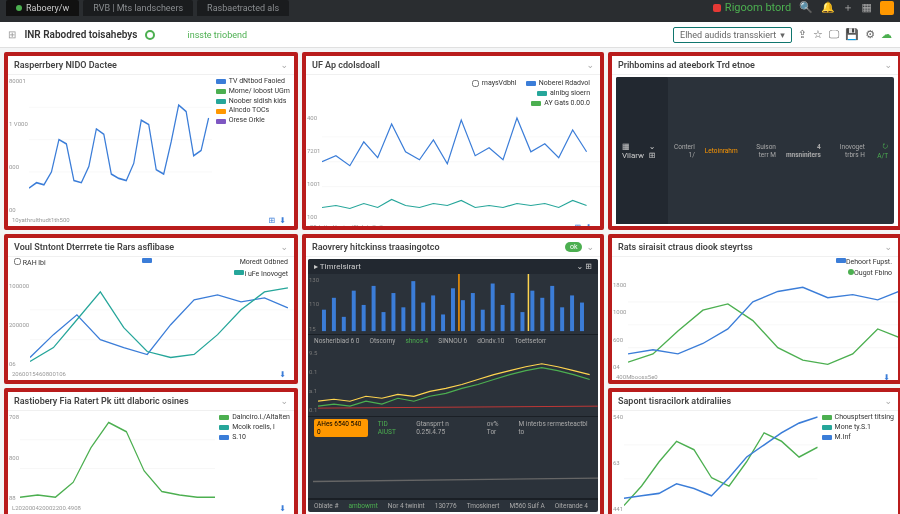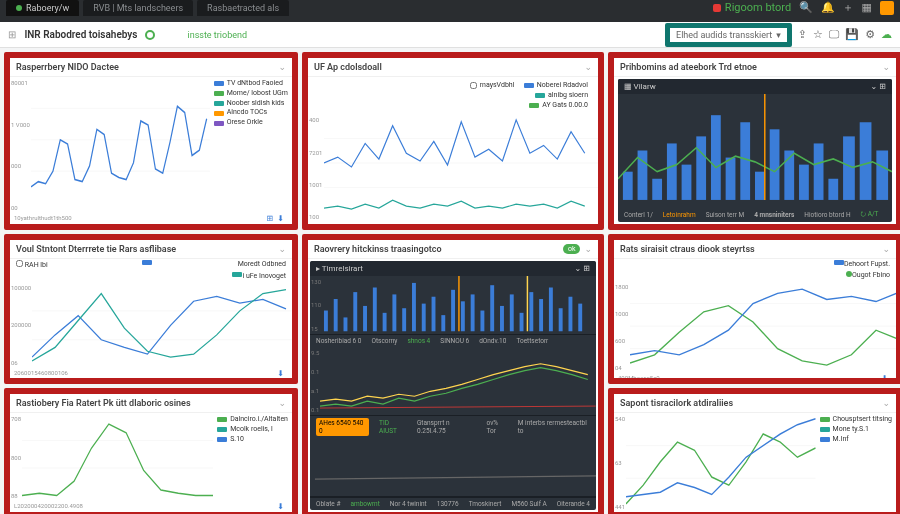--- a/index.html
+++ b/index.html
@@ -11,24 +11,24 @@
 .top-icons { margin-left: auto; display: flex; gap: 8px; align-items: center; color: #aaa; }
 .top-icons span { font-size: 11px; cursor: pointer; }
 .org-btn { color: #4caf50; font-size: 9px; display: flex; align-items: center; gap: 4px; }
 .org-btn .red { width: 8px; height: 8px; background: #e53935; border-radius: 2px; }
 .avatar { width: 14px; height: 14px; background: #ff9800; border-radius: 2px; }
 .header { height: 26px; background: #fff; border-bottom: 1px solid #e0e0e0; display: flex; align-items: center; padding: 0 8px; gap: 8px; }
 .header .grn-dot { width: 10px; height: 10px; border: 2px solid #4caf50; border-radius: 50%; }
 .header-title { font-size: 10px; font-weight: 600; color: #333; }
 .header-sub { font-size: 9px; color: #4caf50; margin-left: 24px; }
 .header-right { margin-left: auto; display: flex; gap: 6px; align-items: center; }
-.dropdown { border: 5px solid #0f766e; padding: 2px 6px; font-size: 9px; color: #666; border-radius: 2px; display: flex; gap: 4px; }
+.dropdown { border: 1px solid #0f766e; padding: 2px 6px; font-size: 9px; color: #666; border-radius: 2px; display: flex; gap: 4px; }
 .icon-btn { font-size: 11px; color: #666; cursor: pointer; }
 .grid { display: grid; grid-template-columns: 294px 302px 294px; grid-template-rows: 178px 150px 130px; gap: 4px; padding: 4px; }
-.panel { background: #fff; border: 6px solid #b91c1c; border-radius: 2px; display: flex; flex-direction: column; overflow: hidden; position: relative; }
+.panel { background: #fff; border: 4px solid #b91c1c; border-radius: 2px; display: flex; flex-direction: column; overflow: hidden; position: relative; }
 .panel-head { padding: 4px 6px; display: flex; align-items: center; justify-content: space-between; border-bottom: 1px solid #f0f0f0; }
 .panel-title { font-size: 9px; font-weight: 600; color: #444; }
 .caret { color: #aaa; font-size: 9px; }
 .panel-body { flex: 1; position: relative; display: flex; }
 .chart-area { flex: 1; position: relative; }
 .legend { font-size: 7px; line-height: 1.4; padding: 2px 4px; }
 .legend .row { display: flex; align-items: center; gap: 3px; }
 .legend .sw { width: 10px; height: 5px; border-radius: 1px; }
 .c-blue { background: #3b7dd8; }
 .c-green { background: #4caf50; }
@@ -200,21 +200,21 @@
           <span>⬇</span>
         </span>
       </div>
   </div>
 
   <div class="panel">
     <div class="panel-head">
         <span class="panel-title">Prihbomins ad ateebork Trd etnoe</span>
         <span class="caret">⌄</span>
       </div>
-    <div class="dark-sub" style="flex:1;display:flex;flex-direction:column">
+    <div class="dark-sub" style="flex:1;display:flex;flex-direction:row">
       <div class="dark-head">
           <span>▦ <span>Vilarw</span></span>
           <span>⌄ ⊞</span>
         </div>
       <div class="dark-body" style="flex:1">
         <svg viewBox="0 0 280 80" preserveAspectRatio="none">
           <g fill="#3b7dd8">
               <rect x="5" y="55" width="10" height="20"></rect>
               <rect x="20" y="40" width="10" height="35"></rect>
               <rect x="35" y="60" width="10" height="15"></rect>
@@ -245,21 +245,21 @@
         <span class="seg" style="color:#ff9800">
             <span>Letoinrahm</span>
           </span>
         <span class="seg">
             <span>Suison terr M</span>
           </span>
         <span class="seg">
             <b>4 mnsniniters</b>
           </span>
         <span class="seg">
-            <span>Hiotioro btord H</span>
+            <span>Inovoget trbrs H</span>
           </span>
         <span class="seg" style="color:#4caf50">
             <span>⭮ A/T</span>
           </span>
       </div>
     </div>
   </div>
 
   <div class="panel">
     <div class="panel-head">

